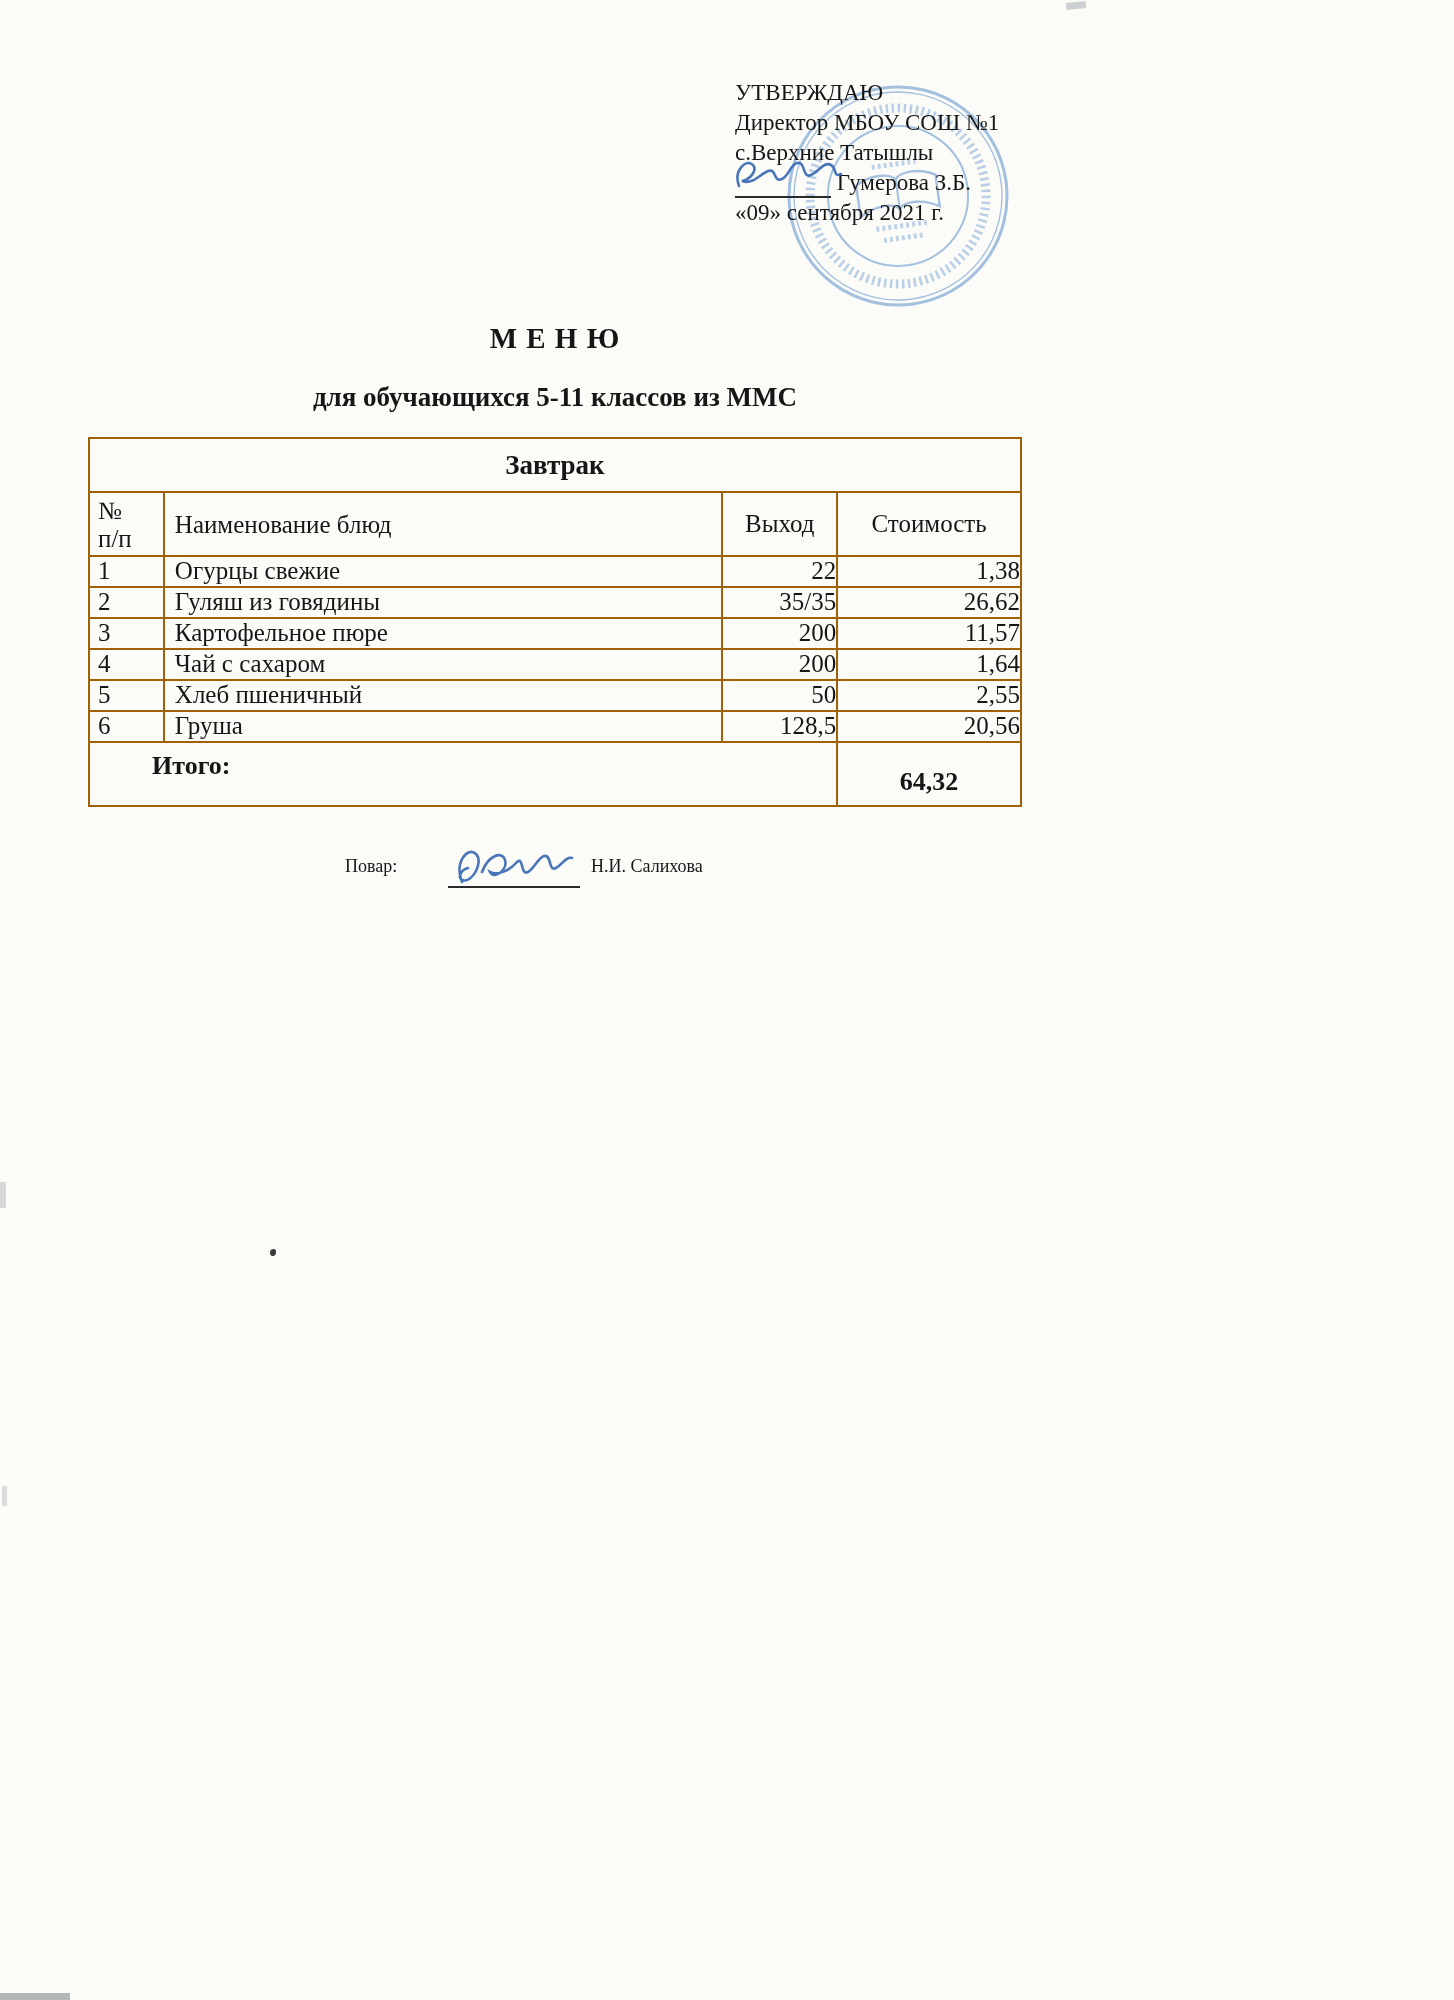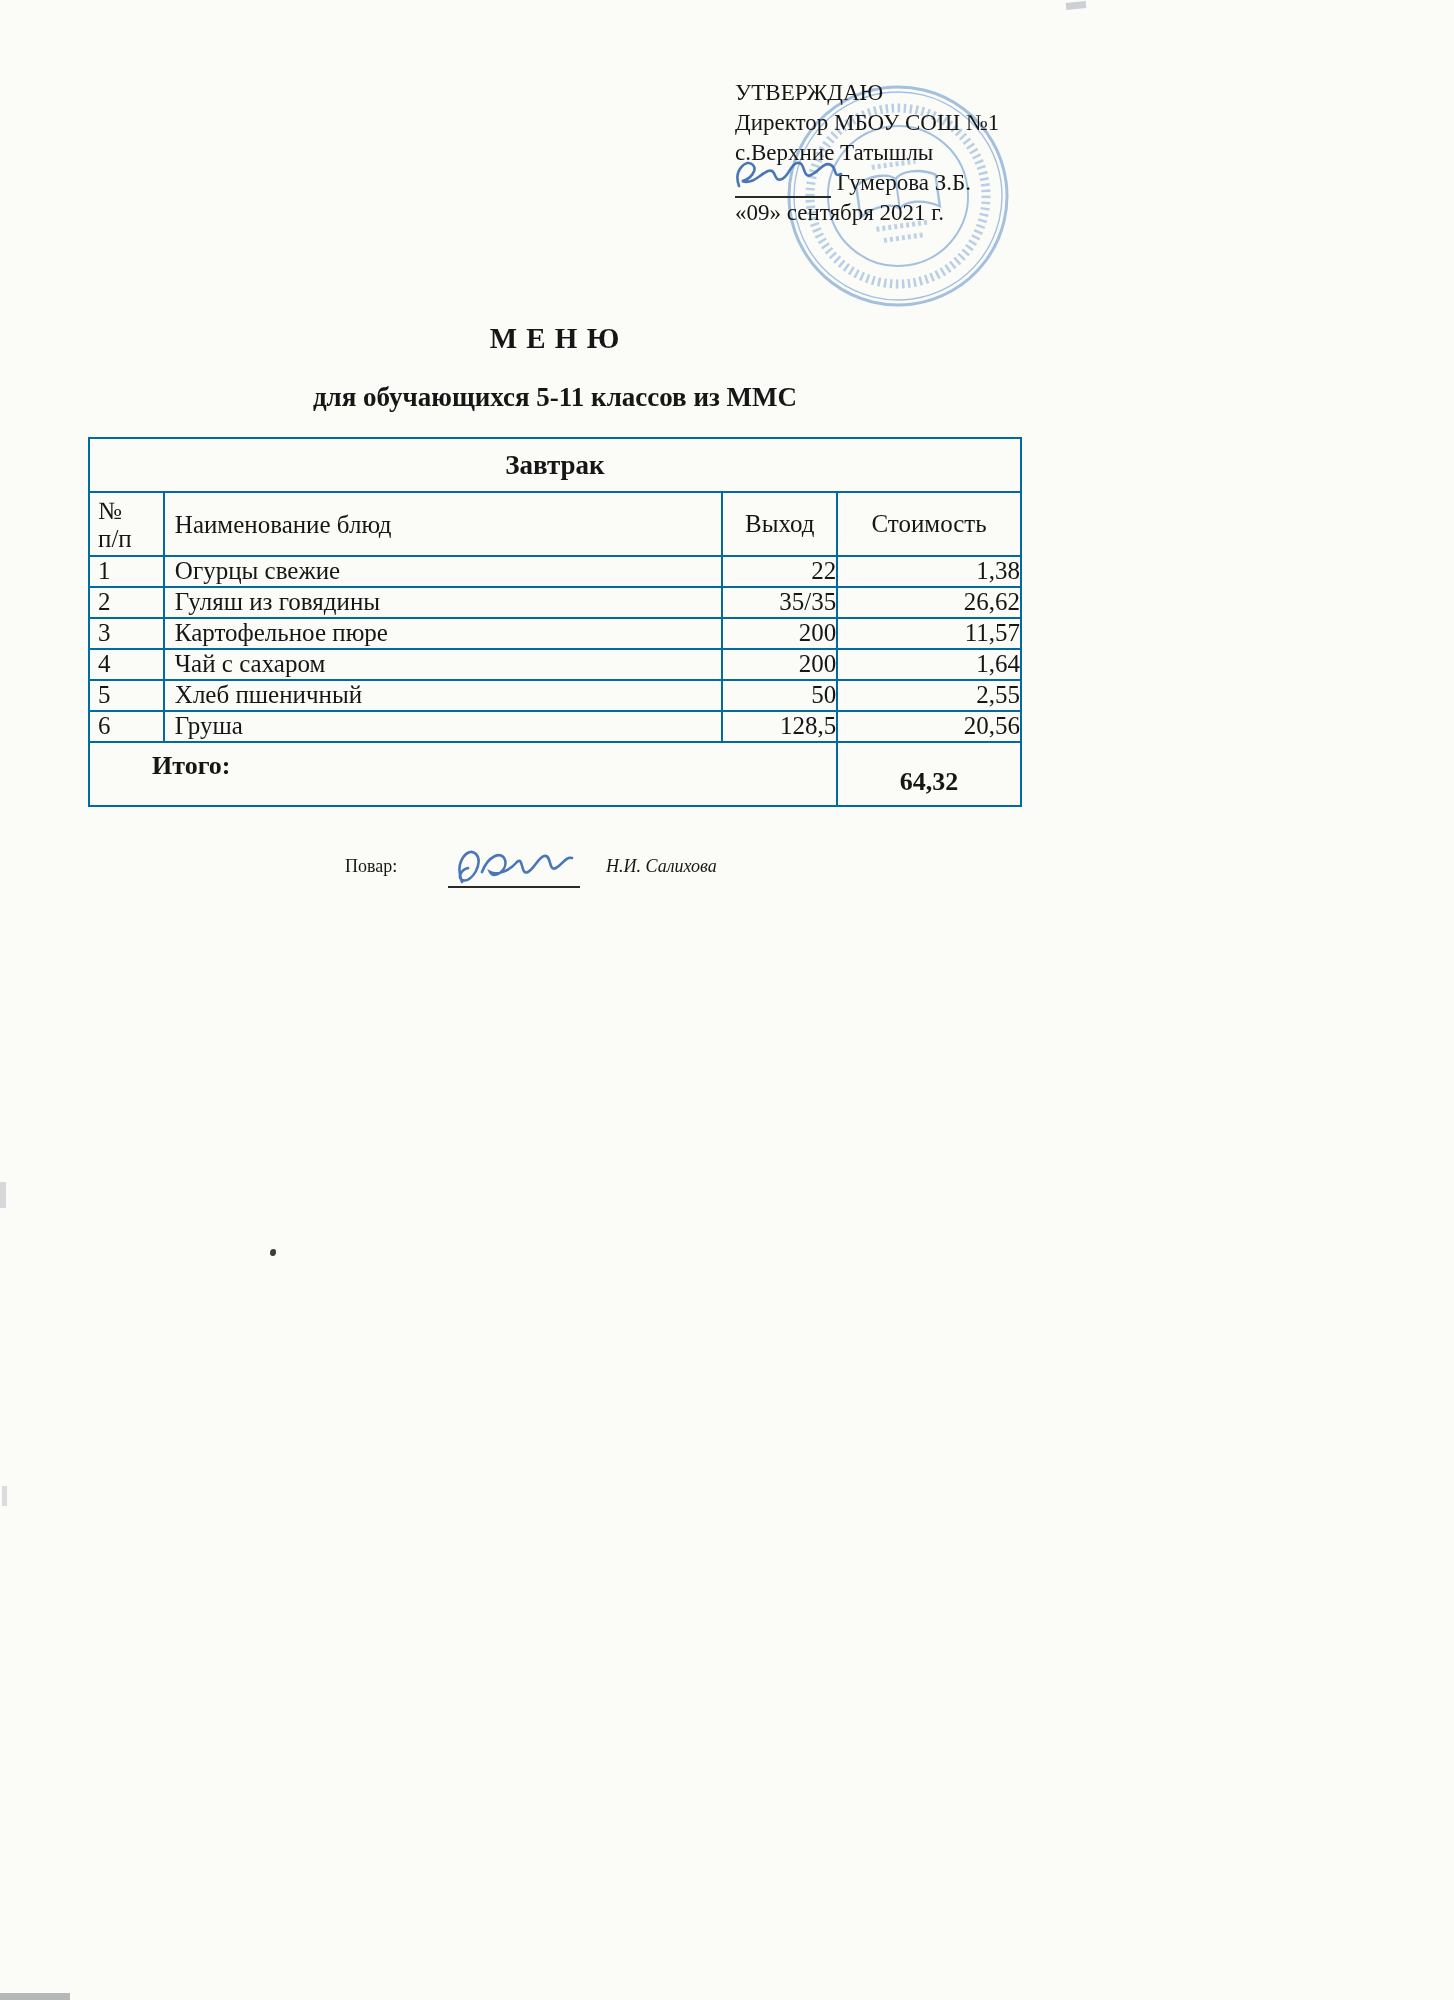--- a/index.html
+++ b/index.html
@@ -45,21 +45,21 @@
     text-align:center; font-size:27px; font-weight:bold;margin-top:24px;
   }
 
   
   table.menu {
     position:absolute; top:437px; left:0;
     width:934px; border-collapse:collapse;
     font-size:25px;
   }
   table.menu th, table.menu td {
-    border:2px solid #0369a1;
+    border:2px solid #a16207;
   }
   .meal-header {
     height:54px; text-align:center; font-weight:bold; font-size:27px;
     vertical-align:middle;
   }
   .col-head { height:64px; vertical-align:top; font-weight:normal; text-align:left; }
   .col-head.center { text-align:center; vertical-align:middle; }
   .c-num  { width:75px;  padding-left:8px; }
   .c-name { width:560px; padding-left:10px; }
   .c-out  { width:115px; text-align:right; }
@@ -84,21 +84,21 @@
   .cook-line {
     position:absolute; top:848px; left:0; width:934px;
     font-size:18px; height:48px;
   }
   .cook-label { position:absolute; left:257px; top:8px; }
   .cook-sig-wrap { position:absolute; left:360px; top:-6px; width:140px; height:52px; }
   .cook-underline {
     position:absolute; left:0; bottom:6px; width:132px;
     border-bottom:2px solid #2a2a2a;
   }
-  .cook-name { position:absolute; left:518px; top:8px;font-style:italic; }
+  .cook-name { position:absolute; left:503px; top:8px; }
 
   
   .artifact { position:absolute; background:#a8adb3; }
   .a1 { left:1066px; top:2px;  width:20px; height:7px; opacity:.55; transform:rotate(-6deg); }
   .a2 { left:0;     top:1182px; width:6px; height:26px; opacity:.45; }
   .a3 { left:2px;   top:1486px; width:5px; height:20px; opacity:.4; }
   .a4 { left:0;     top:1993px; width:70px; height:7px; background:#70757a; opacity:.5; }
   .speck { position:absolute; left:270px; top:1249px; width:6px; height:7px;
            background:#3c3c3c; border-radius:60% 40% 55% 45%; }
 </style>

